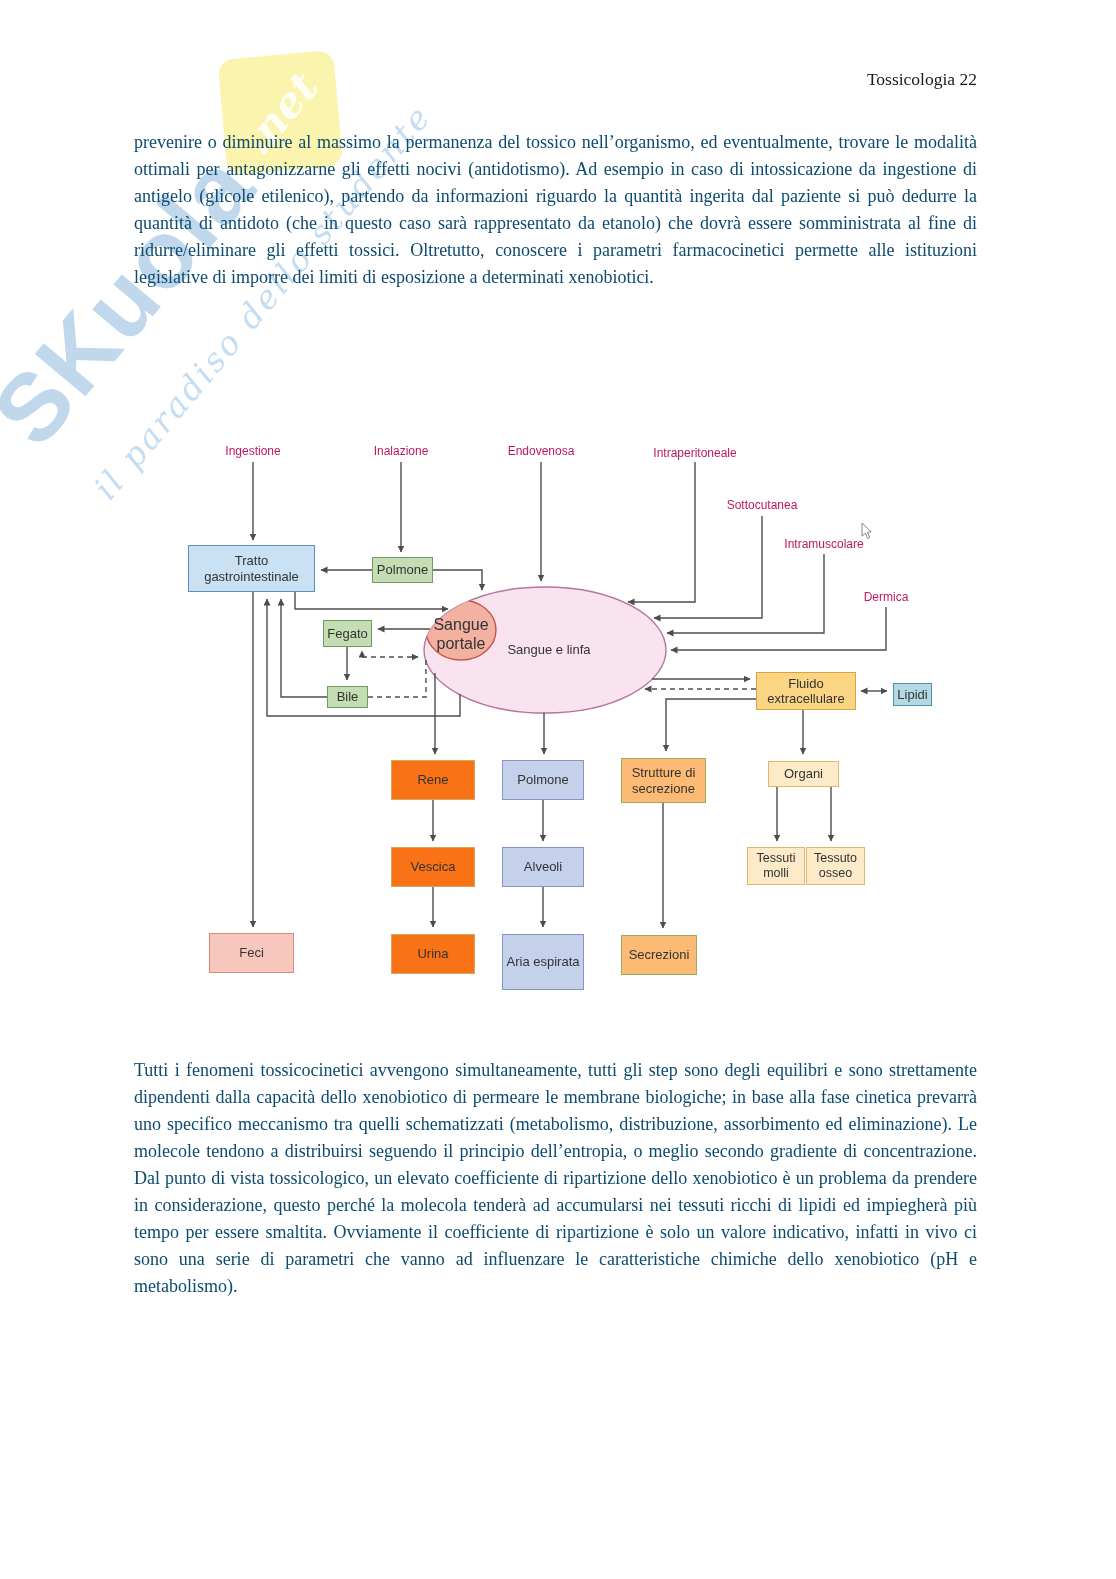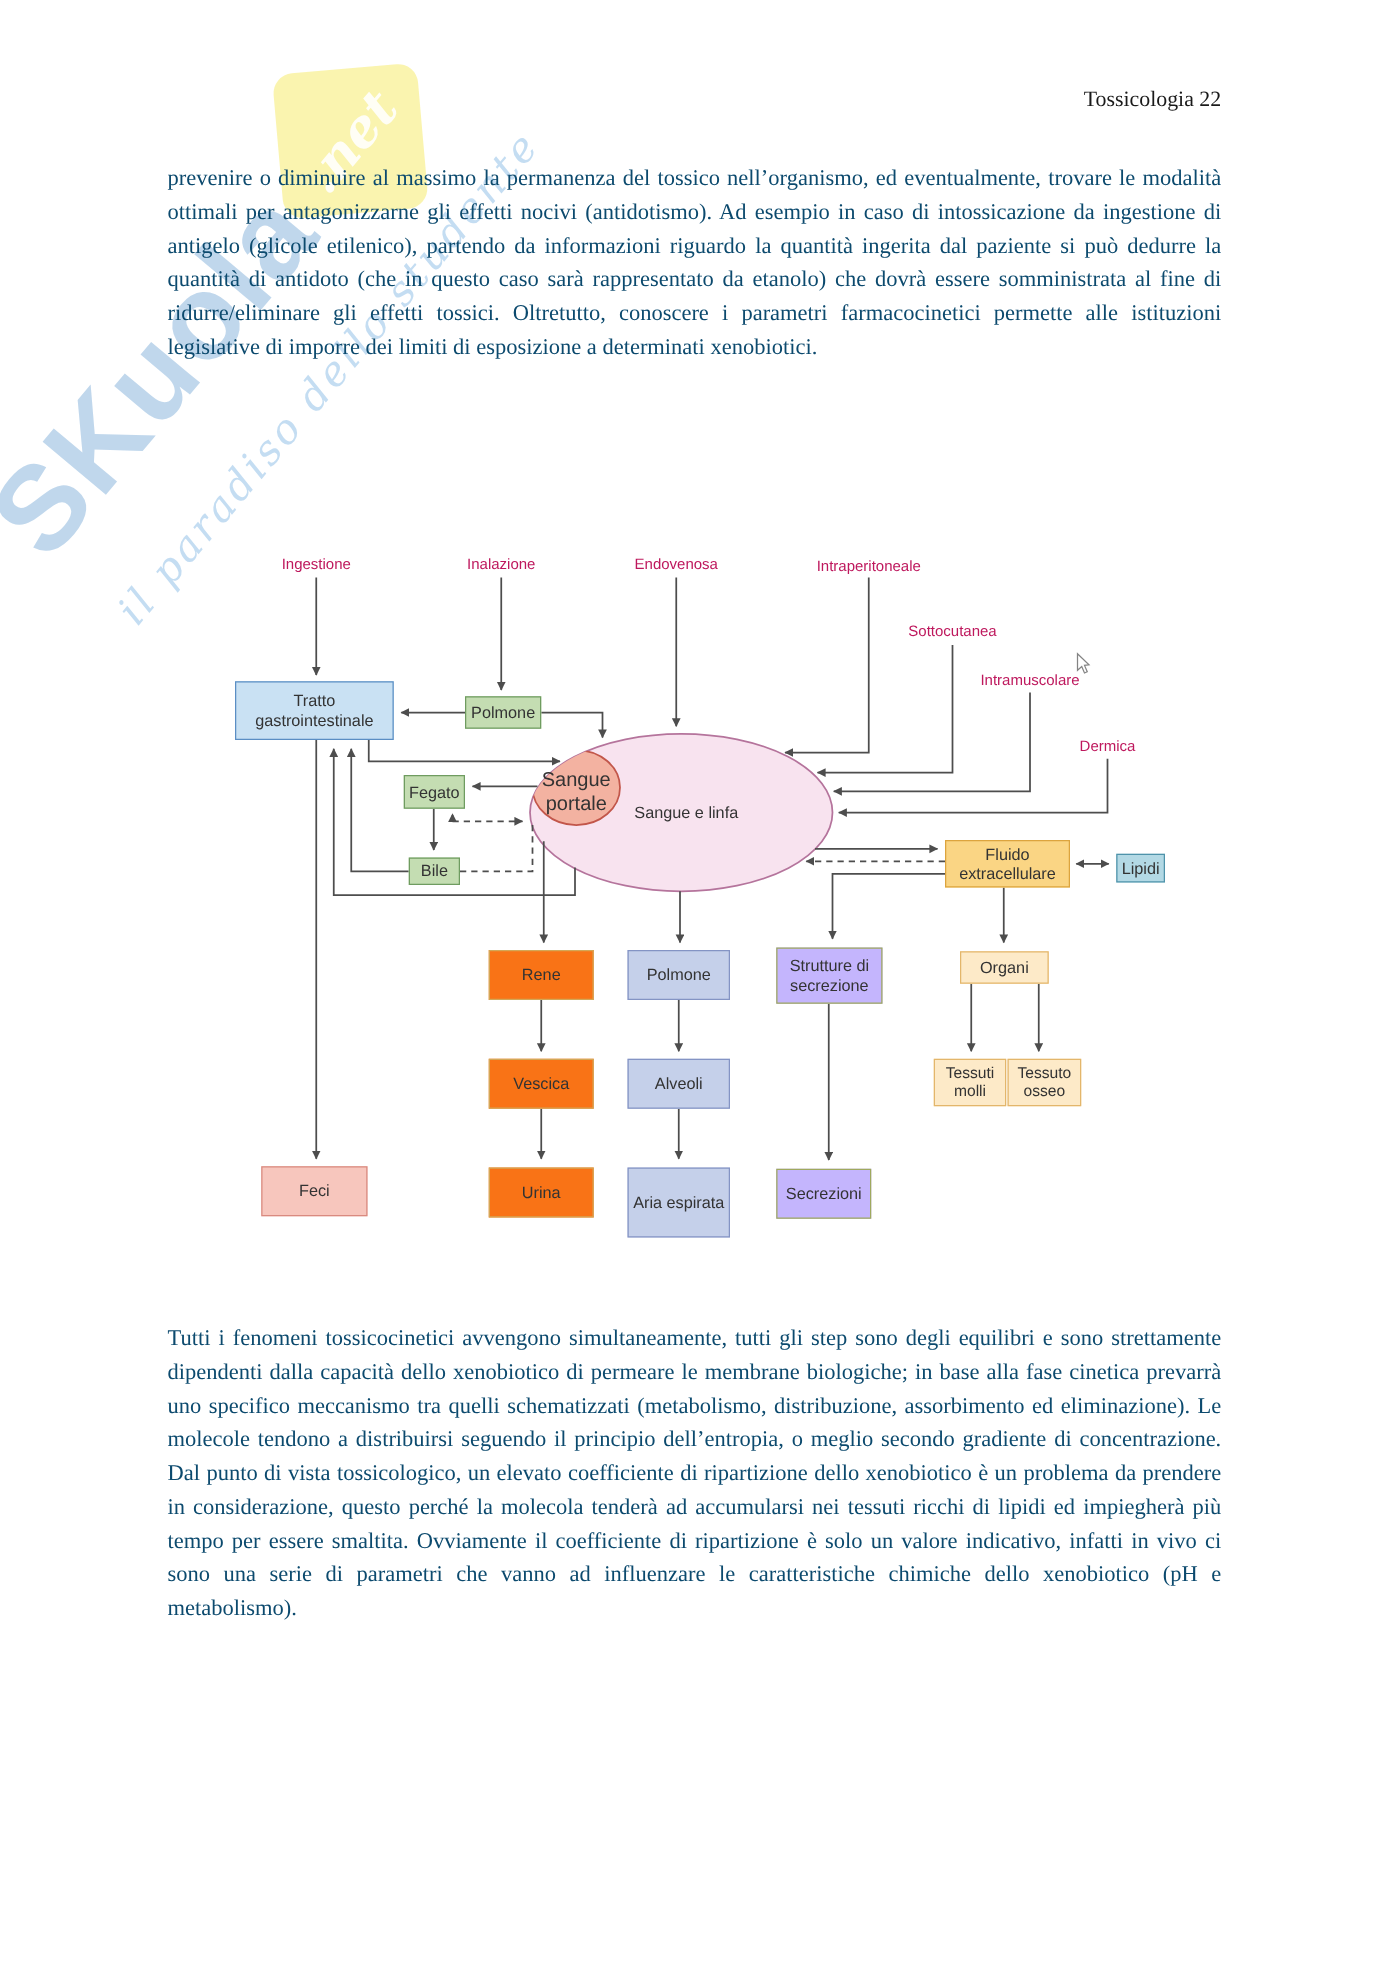--- a/index.html
+++ b/index.html
@@ -41,21 +41,21 @@
   .rl-intramuscolare{left:824px;top:537px;}
   .rl-dermica{left:886px;top:590px;}
 
   .node{position:absolute;box-sizing:border-box;border:1.4px solid;display:flex;align-items:center;
         justify-content:center;text-align:center;font-family:"Liberation Sans", sans-serif;
         font-size:13px;line-height:1.18;color:#333;padding:1px 2px;}
   .blue{background:#c9e1f3;border-color:#5b8ec4;}
   .green{background:#c4ddb2;border-color:#6f9c60;}
   .tan{background:#f97316;border-color:#d3a757;}
   .peri{background:#c5d0ea;border-color:#8494c4;}
-  .ygreen{background:#c4b5fd;border-color:#9fa95e;}
+  .ygreen{background:#fdba74;border-color:#9fa95e;}
   .lyellow{background:#fdeac8;border-color:#e3b66b;}
   .orange{background:#fad584;border-color:#dca43e;}
   .cyan{background:#b3d9e5;border-color:#4f93aa;}
   .salmon{background:#f7c6bd;border-color:#d98a80;}
 
   .n-tratto{left:188px;top:545px;width:127px;height:47px;}
   .n-polmone-top{left:372px;top:557px;width:61px;height:26px;}
   .n-fegato{left:323px;top:620px;width:49px;height:27px;}
   .n-bile{left:327px;top:686px;width:41px;height:22px;}
   .n-fluido{left:756px;top:672px;width:100px;height:38px;}

